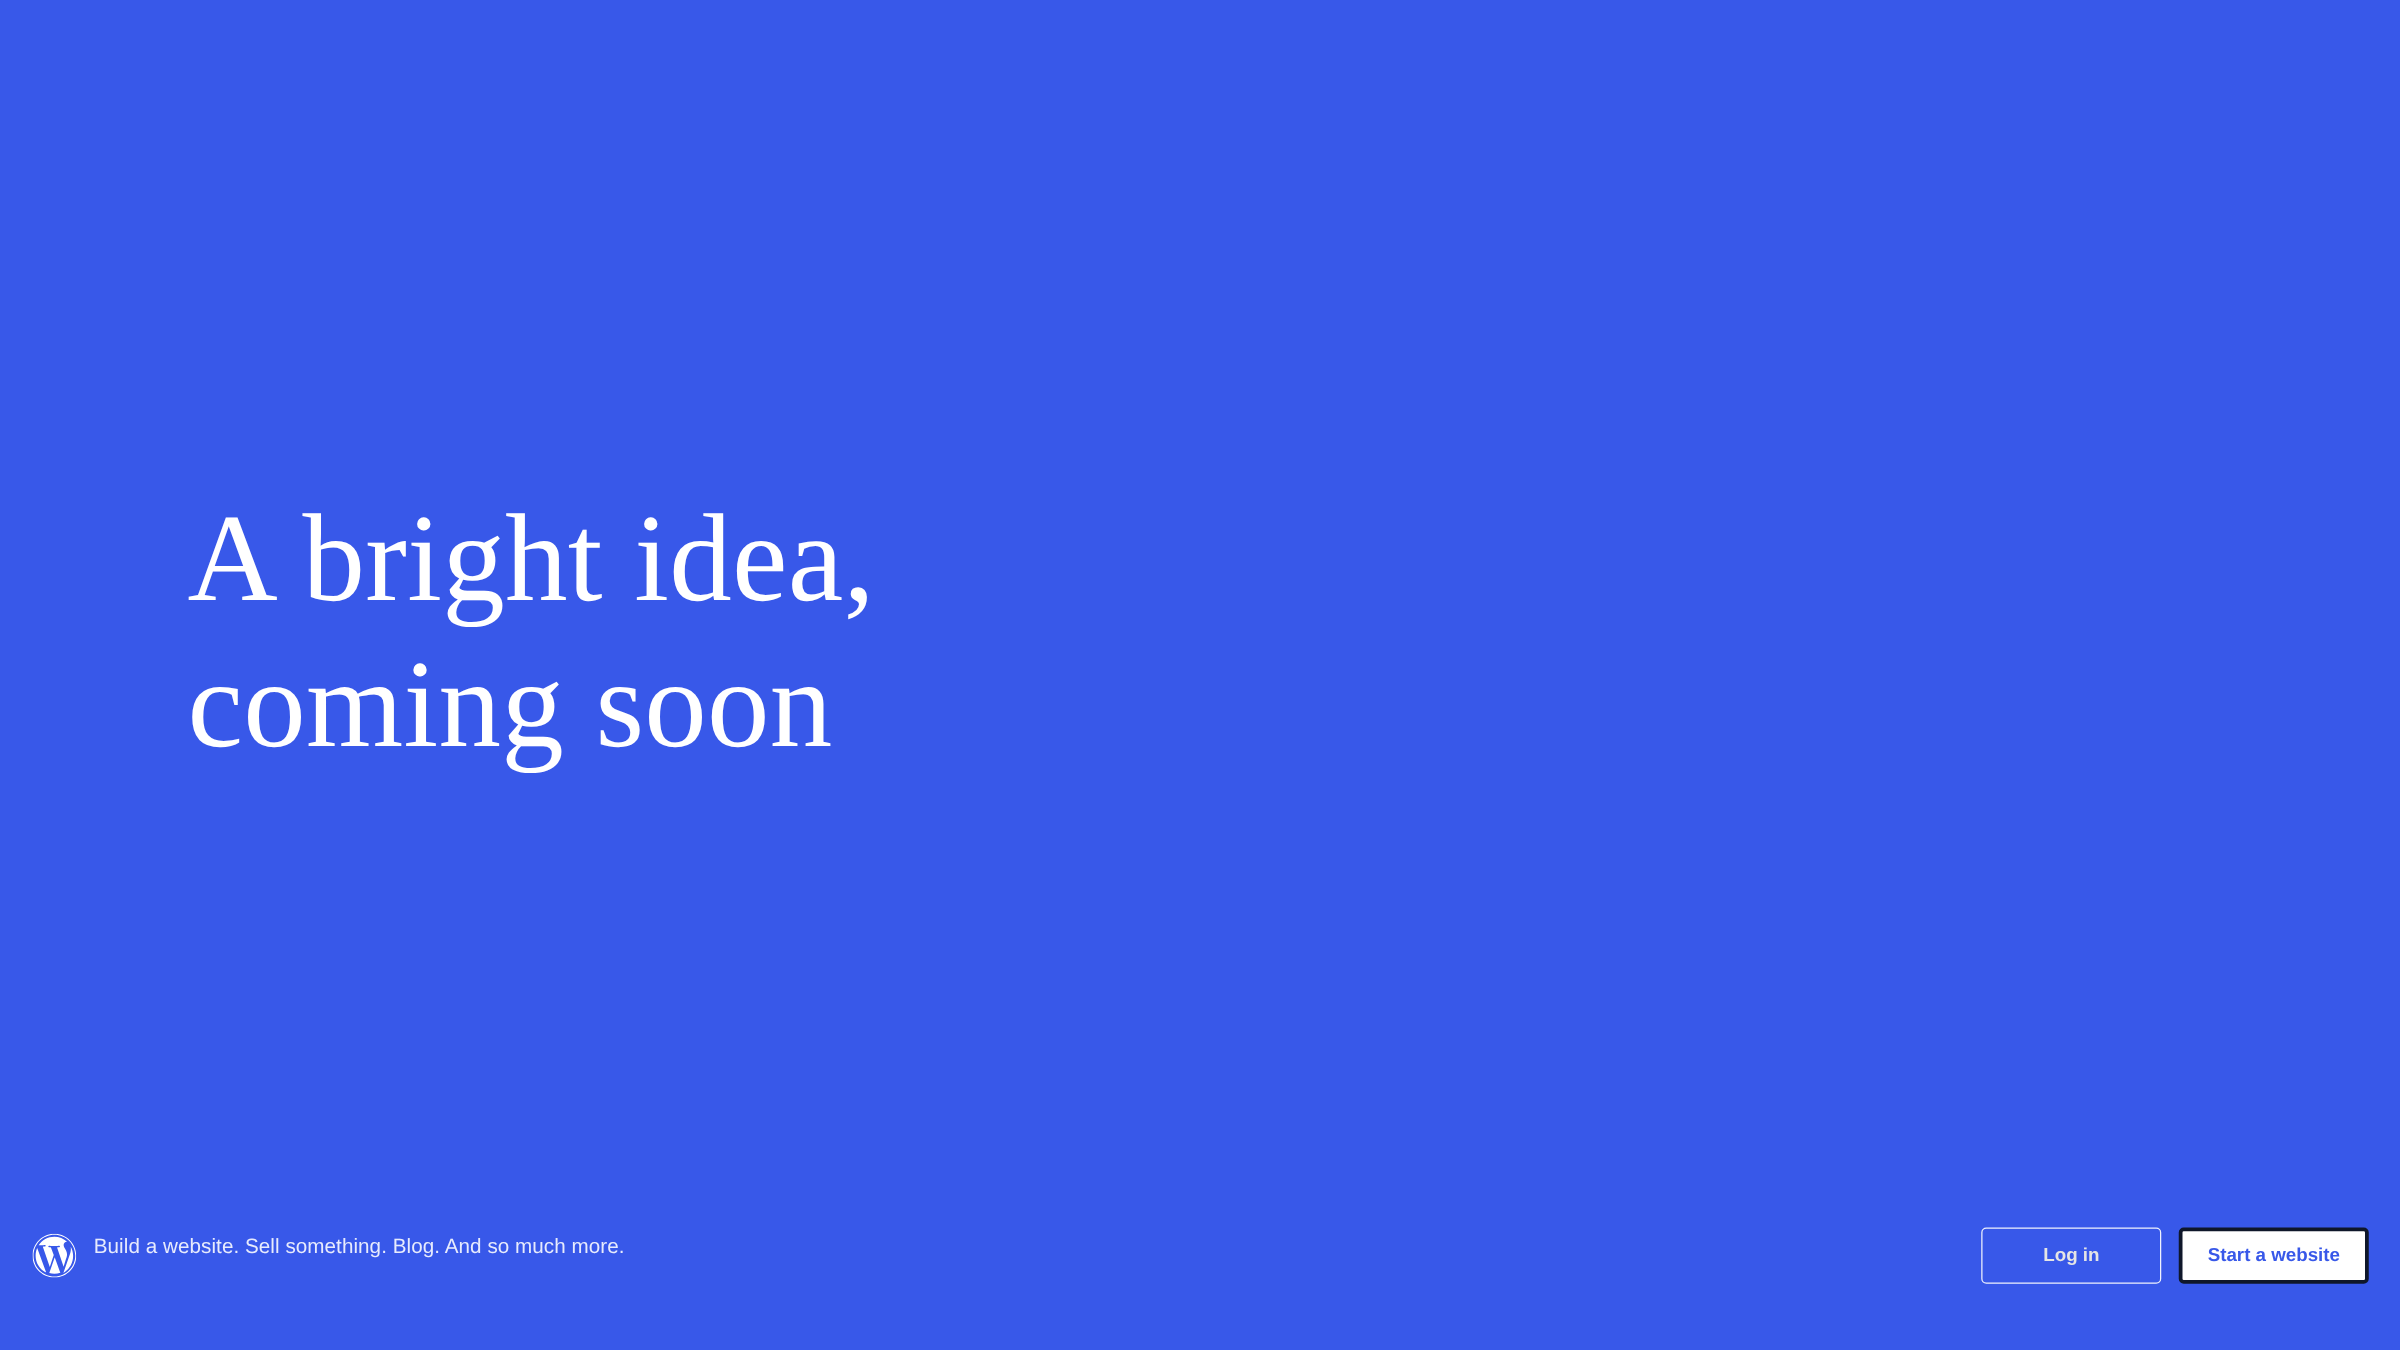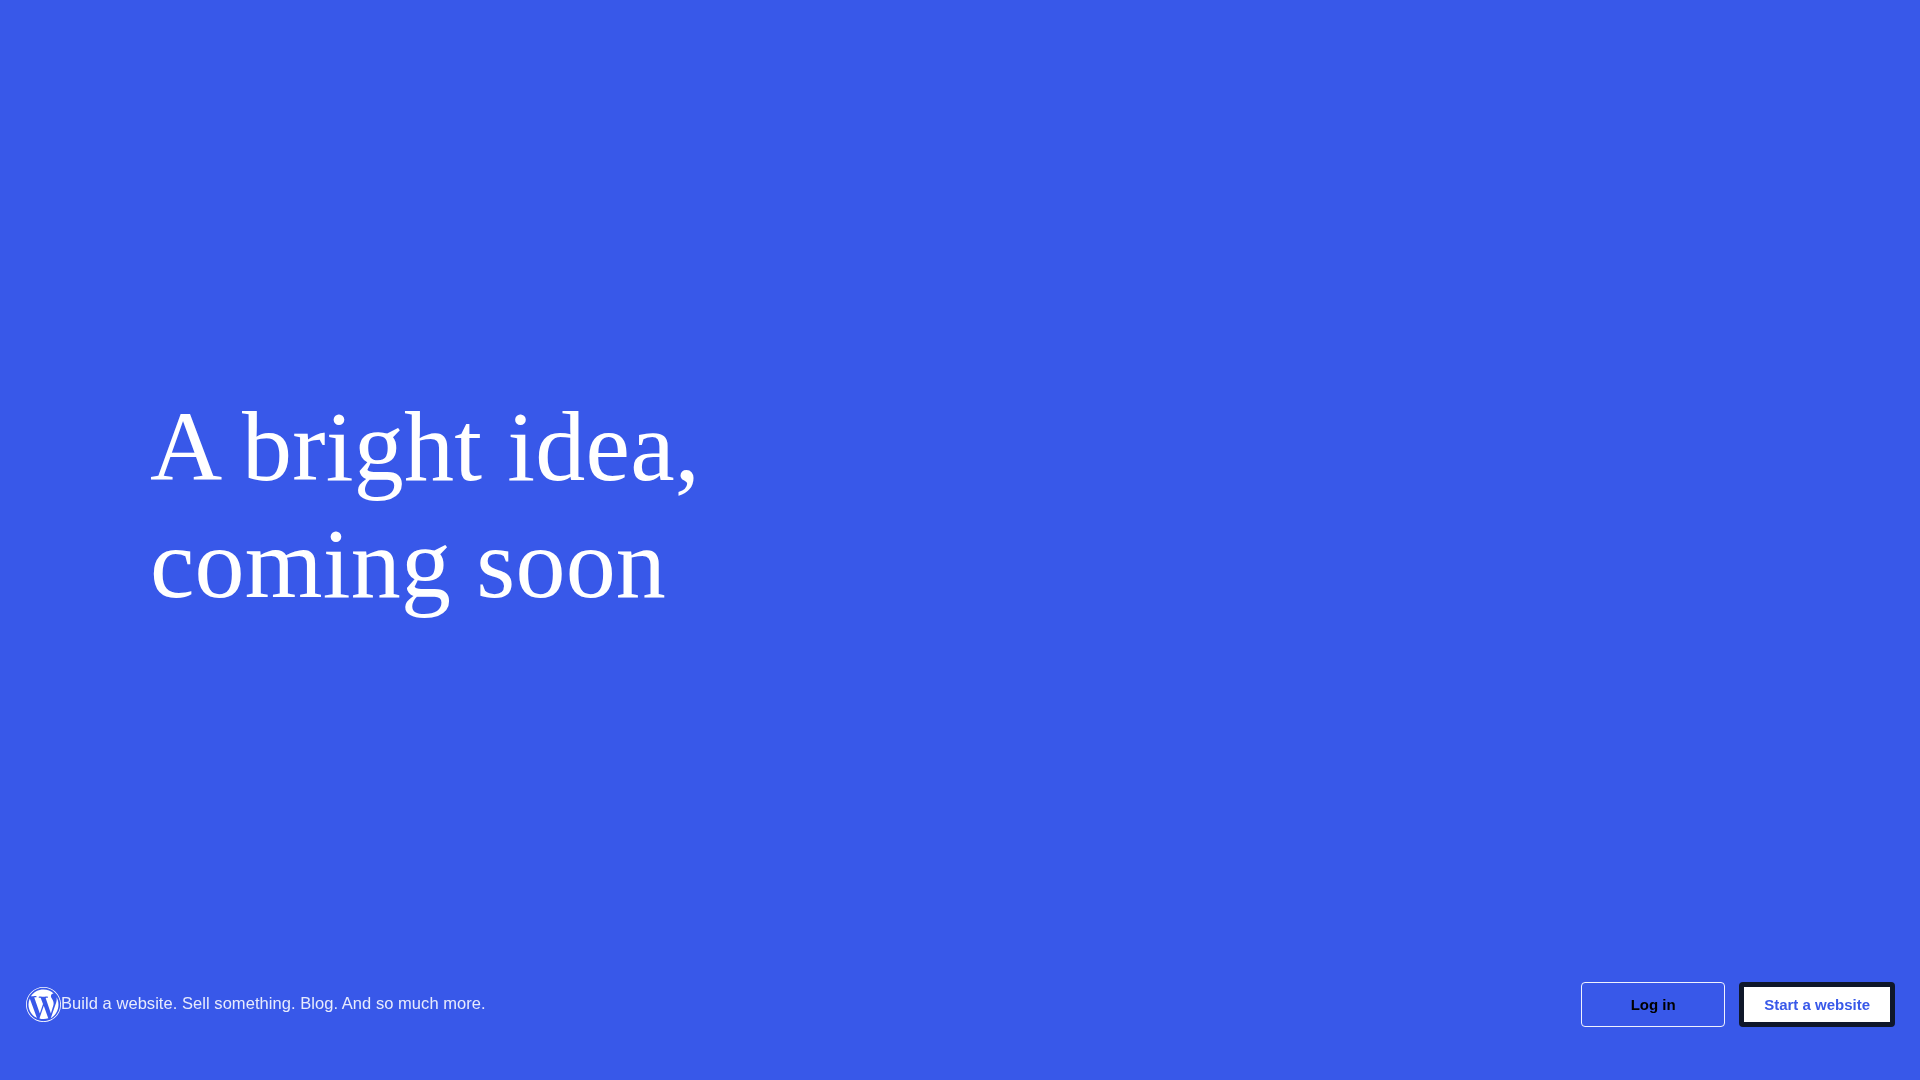--- a/index.html
+++ b/index.html
@@ -53,21 +53,22 @@
     bottom: 0;
     height: 116px;
     display: flex;
     align-items: center;
     justify-content: space-between;
     padding: 0 25px 36px 26px;
   }
 
   .footer-left {
     display: flex;
-    align-items: center;
+    align-items: flex-start;
+    gap: 14px;
   }
 
   .wp-logo {
     width: 35px;
     height: 35px;
     flex: 0 0 35px;
     display: block;
   }
 
   .tagline {
@@ -97,29 +98,29 @@
     white-space: nowrap;
     text-decoration: none;
   }
 
   .btn-login {
     height: 45px;
     min-width: 144px;
     padding: 0 22px;
     background: transparent;
     border: 1px solid rgba(255, 255, 255, 0.92);
-    color: #000000;
+    color: #e5e5e5;
   }
 
   .btn-start {
     height: 45px;
     min-width: 122px;
     padding: 0 20px;
     background: #ffffff;
-    border: 5px solid #0f172a;
+    border: 3px solid #0f172a;
     color: #3858e9;
   }
 </style>
 </head>
 <body>
 
 <div class="page">
 
   <div class="hero">
     <h1 class="hero-title">A bright idea,

